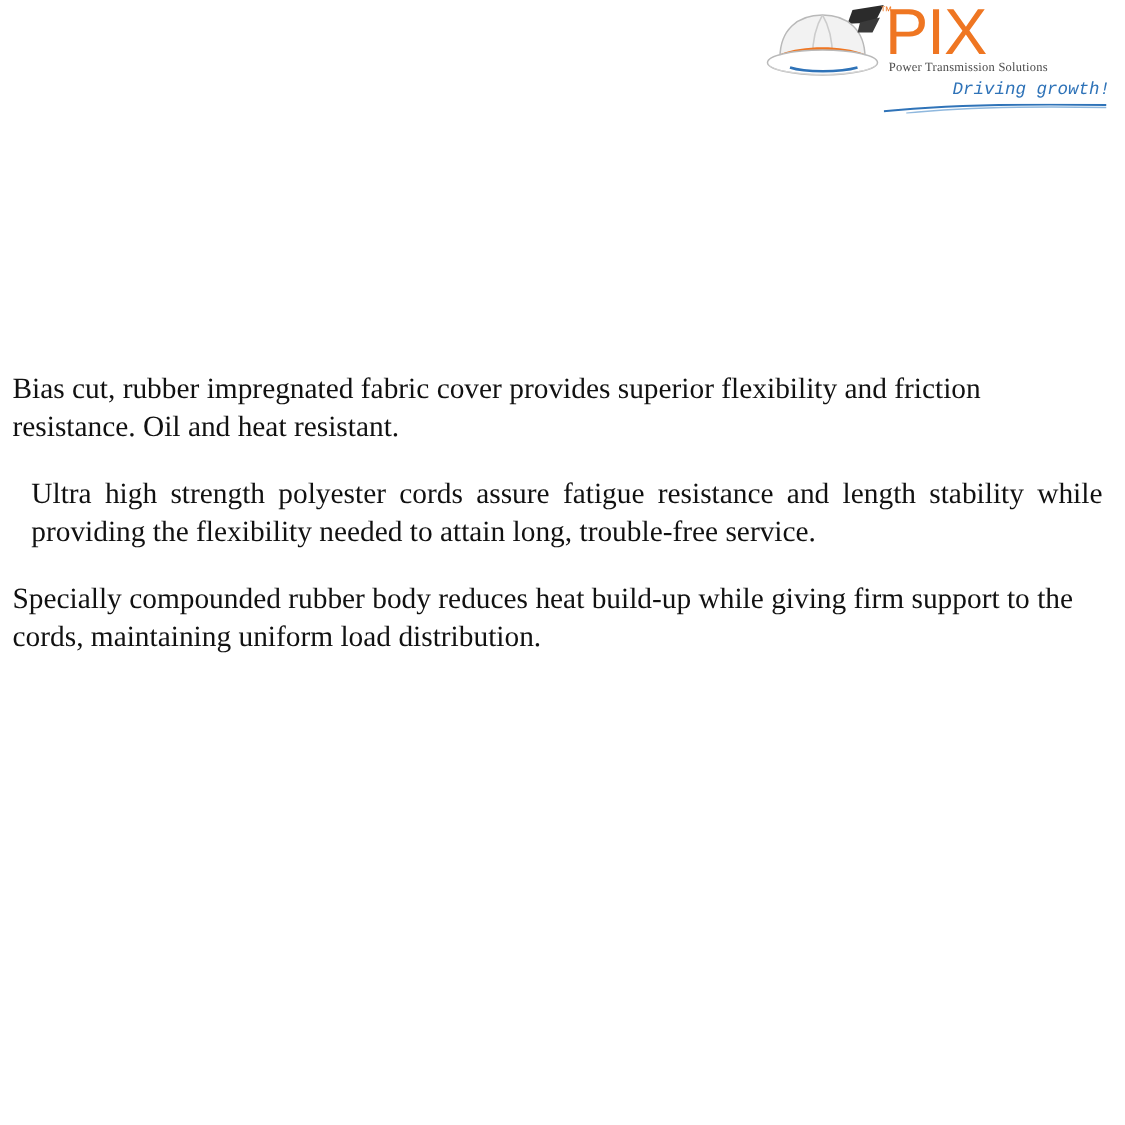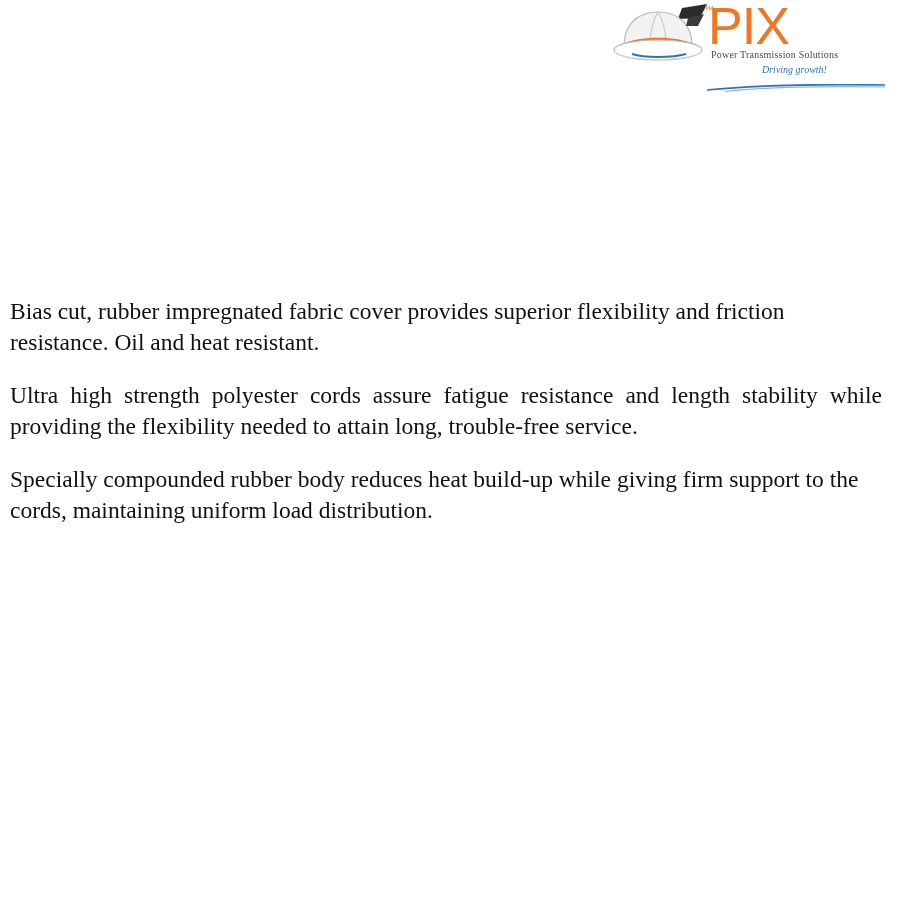--- a/index.html
+++ b/index.html
@@ -49,23 +49,23 @@
     font-family: Liberation Serif, serif;
     font-size: 10px;
     color: #4a4a4a;
     letter-spacing: 0.2px;
     white-space: nowrap;
   }
   .logo-driving {
     position: absolute;
     left: 150px;
     top: 64px;
-    font-family: Liberation Serif, serif;
+    font-family: Liberation Mono, monospace;
     font-style: italic;
-    font-size: 10px;
+    font-size: 14px;
     color: #2f73b8;
     white-space: nowrap;
   }
   .logo-swoosh {
     position: absolute;
     left: 95px;
     top: 78px;
     width: 180px;
     height: 8px;
   }
@@ -87,20 +87,21 @@
   .para {
     font-family: Liberation Serif, serif;
     font-size: 23.5px;
     line-height: 31px;
     color: #111111;
     margin: 0 0 22px 0;
   }
   .para.justify {
     text-align: justify;
     text-justify: inter-word;
+    margin-left: 15px;
   }
   .para:last-child {
     margin-bottom: 16px;
   }
 </style>
 </head>
 <body>
 
 <div class="logo-block">
 

